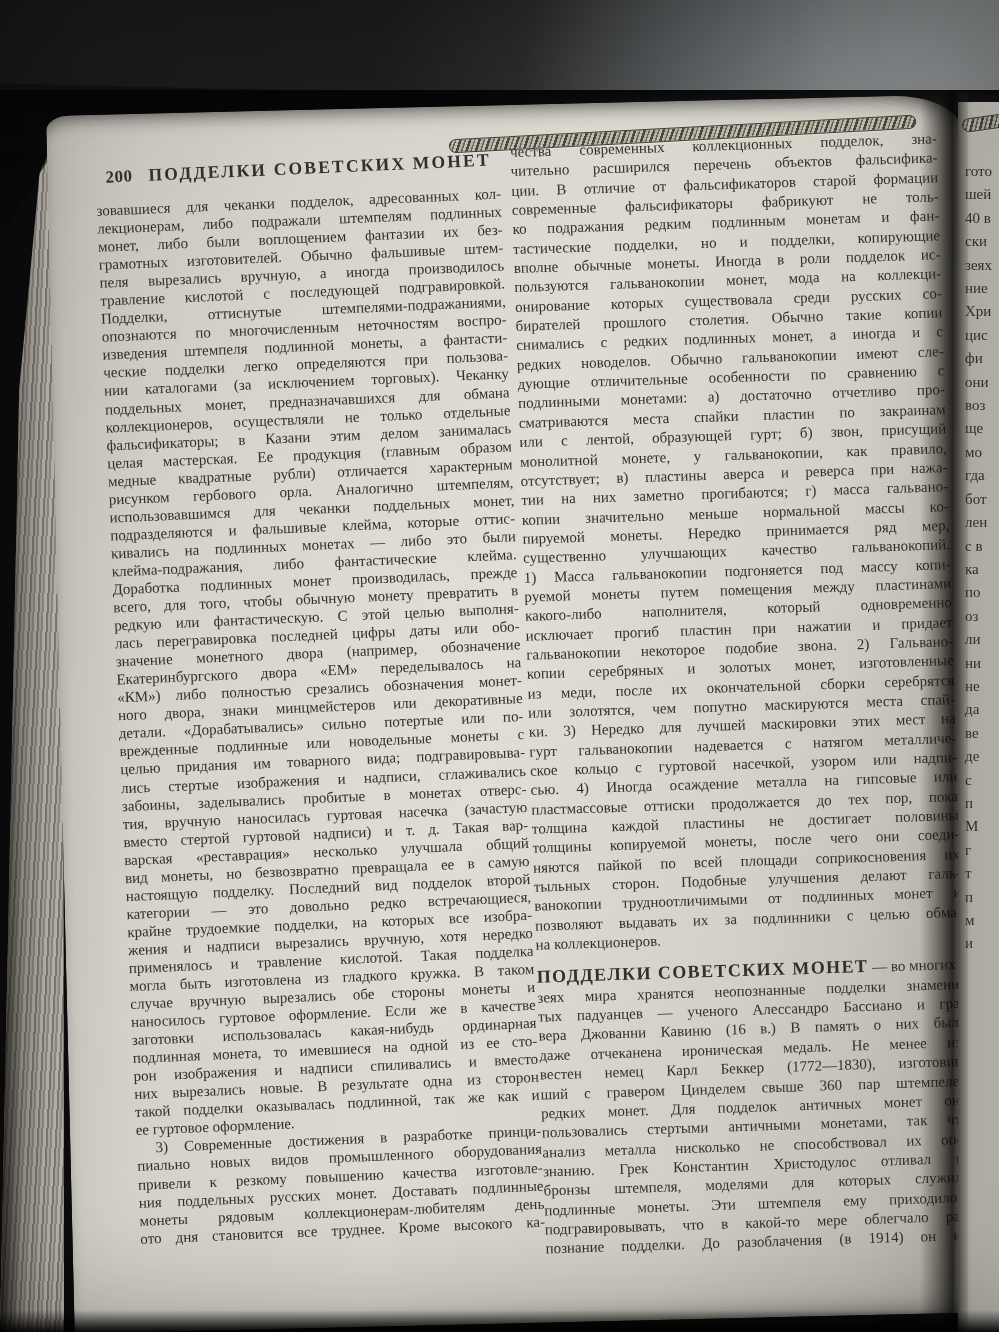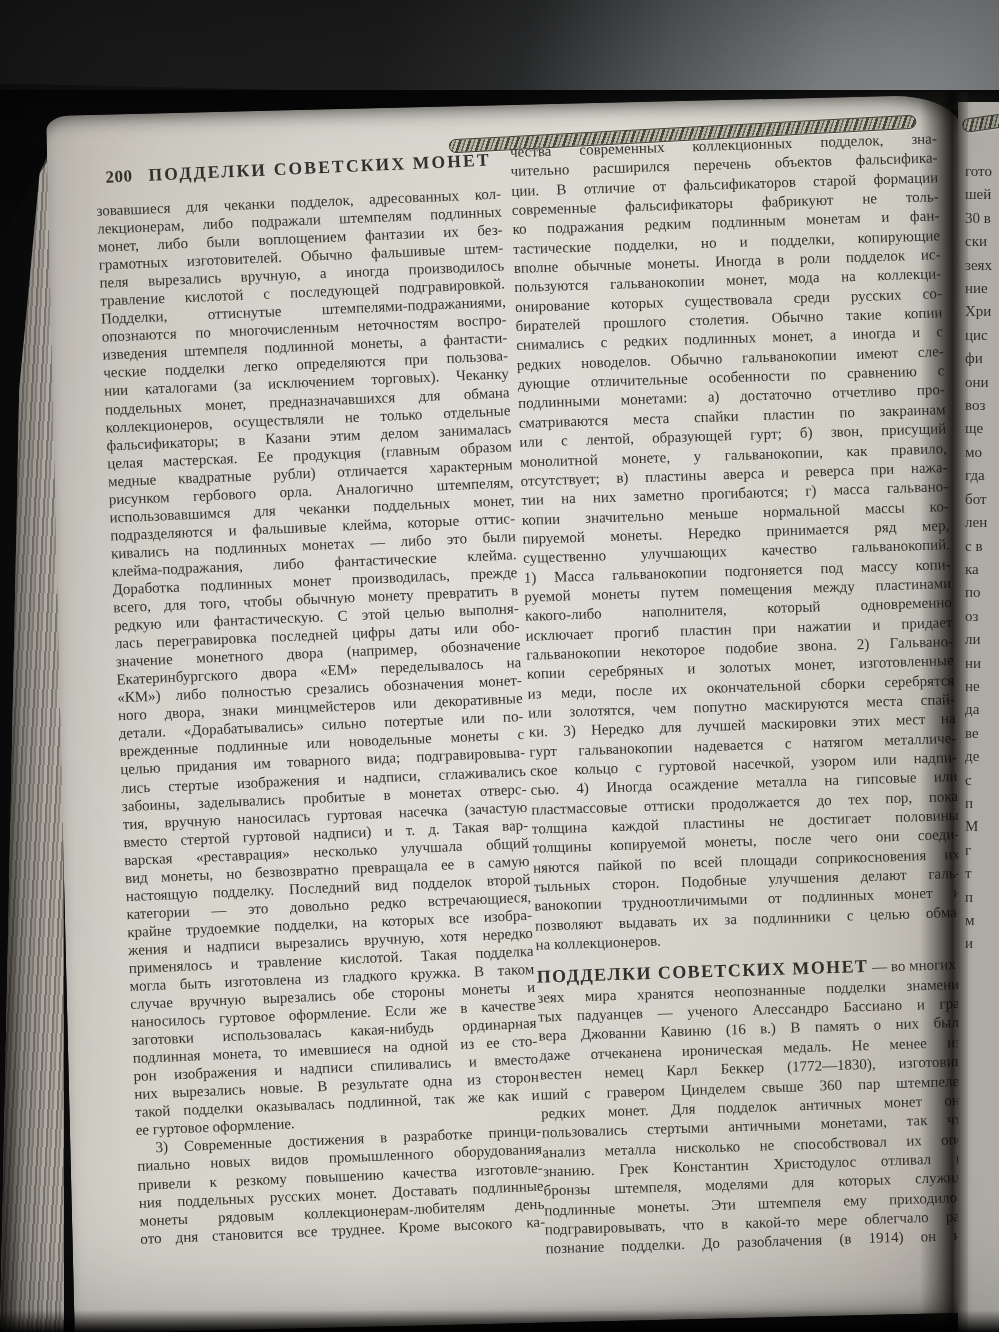--- a/index.html
+++ b/index.html
@@ -227,21 +227,21 @@
   </div>
 </div>
 
 <div class="gutter"></div>
 
 <div class="next-page">
   <div class="band next-band"></div>
   <div class="next-lines" id="next-lines">
       <div>гото</div>
       <div>шей</div>
-      <div>30 в</div>
+      <div>40 в</div>
       <div>ски</div>
       <div>зеях</div>
       <div>ние</div>
       <div>Хри</div>
       <div>цис</div>
       <div>фи</div>
       <div>они</div>
       <div>воз</div>
       <div>ще</div>
       <div>мо</div>

